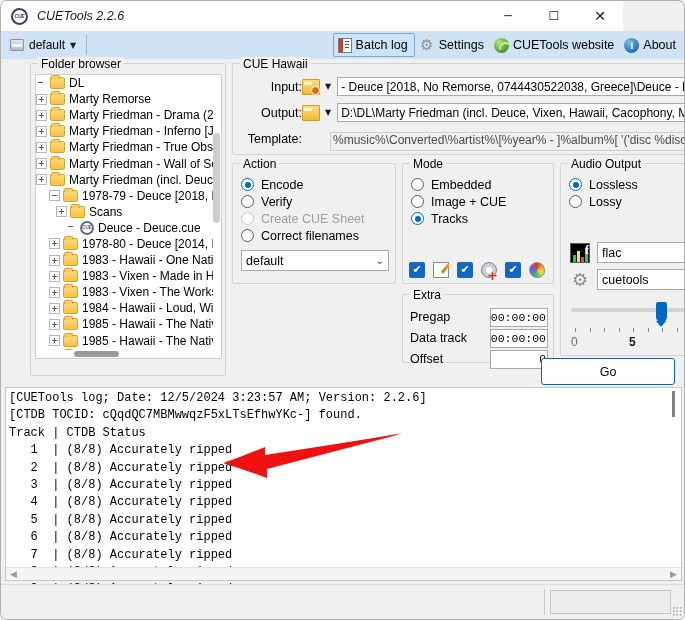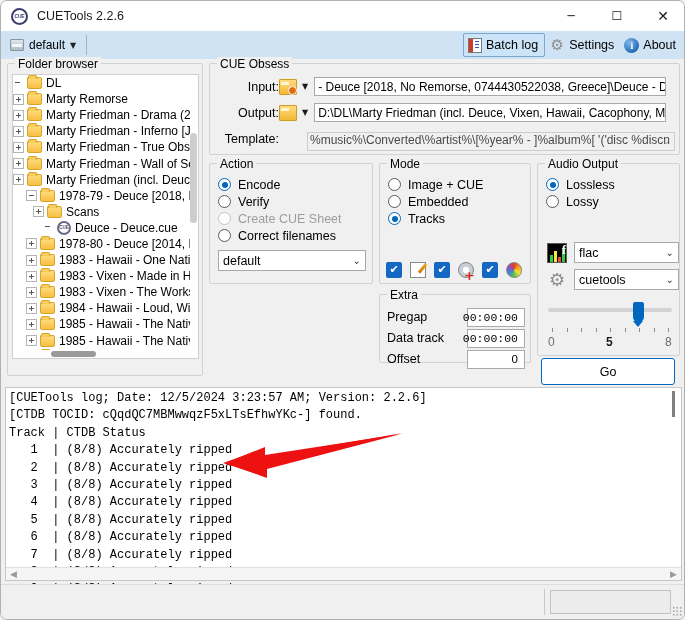--- a/index.html
+++ b/index.html
@@ -15,23 +15,23 @@
     position: relative;
     width: 685px; height: 620px;
     background: #f0f0f0;
     border: 1px solid #b0b0b0;
     border-radius: 7px;
     overflow: hidden;
   }
 
   
   #titlebar {
-    position: absolute; top: 0; left: 0; width: 685px; height: 30px;
+    position: absolute; top: 0; left: 0; width: 622px; height: 30px;
     background: #ffffff;
-    display: flex; align-items: center;
+    display: flex; align-items: center; font-style: italic;
   }
   #title-icon {
     width: 17px; height: 17px; margin-left: 10px; margin-right: 9px;
     border-radius: 50%;
     background: #ffffff;
     border: 2px solid #3a3a6e;
     display: flex; align-items: center; justify-content: center;
     font-size: 5px; font-weight: bold; color: #3a3a6e;
     letter-spacing: -0.2px;
     flex: 0 0 auto;
@@ -95,21 +95,21 @@
   .ic-info {
     width: 15px; height: 15px; border-radius: 50%;
     background: radial-gradient(circle at 35% 30%, #7fb9ea, #1f68b5 75%);
     color: #fff; font-weight: bold; font-size: 10px; line-height: 15px; text-align: center;
     font-family: "Liberation Serif", serif;
   }
 
   
   .group {
     position: absolute;
-    border: 1px solid #d2d2d2; border-radius: 2px;
+    border: 1px solid #d2d2d2; border-radius: 2px; margin-left: 23px;
   }
   .group > .legend {
     position: absolute; top: -7px; left: 7px; padding: 0 3px;
     background: #f0f0f0; font-size: 12px; color: #000;
   }
 
   
   #folder-group { left: 6px; top: 62px; width: 196px; height: 313px; }
   #tree {
     position: absolute; left: 4px; top: 10px; width: 187px; height: 285px;
@@ -227,21 +227,21 @@
     border: 1px solid #8a8a8a;
   }
 
   
   #extra-group { left: 378px; top: 293px; width: 152px; height: 69px; }
   .extra-row { position: absolute; left: 7px; display: flex; align-items: center; width: 138px; height: 20px; }
   .extra-lbl { flex: 1; font-size: 12.5px; }
   .extra-val {
     width: 58px; height: 19px; background: #fff; border: 1px solid #a9a9a9;
     font-family: "Liberation Mono", monospace; font-size: 11.5px;
-    display: flex; align-items: center; justify-content: flex-end; padding-right: 6px;
+    display: flex; align-items: center; justify-content: flex-end; padding-right: 1px;
   }
 
   
   #audio-group { left: 536px; top: 162px; width: 143px; height: 193px; }
   #fmt-row, #enc-row { position: absolute; left: 9px; display: flex; align-items: center; }
   .small-icon { width: 20px; height: 20px; margin-right: 7px; position: relative; flex: 0 0 auto; }
   .ic-eq {
     background: #000; border: 1px solid #5a5a5a;
     background-image:
       linear-gradient(#2ecc40 0 0), linear-gradient(#f5e642 0 0),
@@ -336,20 +336,24 @@
     <div id="toolbar-right">
       <div class="tbitem selected">
         <span class="ticon ic-batchlog"></span>
         <span class="lbl">Batch log</span>
       </div>
       <div class="tbitem">
         <span class="ticon ic-gear">⚙</span>
         <span class="lbl">Settings</span>
       </div>
       <div class="tbitem">
+        <span class="ticon ic-globe"></span>
+        <span class="lbl">CUETools website</span>
+      </div>
+      <div class="tbitem">
         <span class="ticon ic-info">i</span>
         <span class="lbl">About</span>
       </div>
     </div>
   </div>
 
   <div class="group" id="folder-group">
     <div class="legend">Folder browser</div>
     <div id="tree">
       <div id="tree-nodes">
@@ -447,21 +451,21 @@
       <div id="tree-vscroll">
         <div id="tree-vthumb"></div>
       </div>
       <div id="tree-hscroll">
         <div id="tree-hthumb"></div>
       </div>
     </div>
   </div>
 
   <div class="group" id="cuepaths-group">
-    <div class="legend">CUE Obsess</div>
+    <div class="legend">CUE Hawaii</div>
 
     <div class="path-row" style="top:12px;">
       <span class="path-lbl">Input:</span>
       <span class="btn-folder with-badge"></span>
       <span class="caret-dd">▼</span>
       <span class="path-input" style="width:352px;">- Deuce [2018, No Remorse, 0744430522038, Greece]\Deuce - Deuce.cue</span>
     </div>
 
     <div class="path-row" style="top:38px;">
       <span class="path-lbl">Output:</span>
@@ -503,25 +507,25 @@
       <span class="cv">default</span>
       <span class="chev">⌄</span>
     </div>
   </div>
 
   <div class="group" id="mode-group">
     <div class="legend">Mode</div>
     <div style="position:absolute; left:0; top:12px; width:100%;">
       <div class="radio-row">
         <span class="radio"></span>
+        <span class="rlabel">Embedded</span>
+      </div>
+      <div class="radio-row">
+        <span class="radio"></span>
         <span class="rlabel">Image + CUE</span>
-      </div>
-      <div class="radio-row">
-        <span class="radio"></span>
-        <span class="rlabel">Embedded</span>
       </div>
       <div class="radio-row">
         <span class="radio on"></span>
         <span class="rlabel">Tracks</span>
       </div>
     </div>
     <div id="mode-icons">
       <span class="mi mi-check">✔</span>
       <span class="mi mi-edit"></span>
       <span class="mi mi-check">✔</span>

